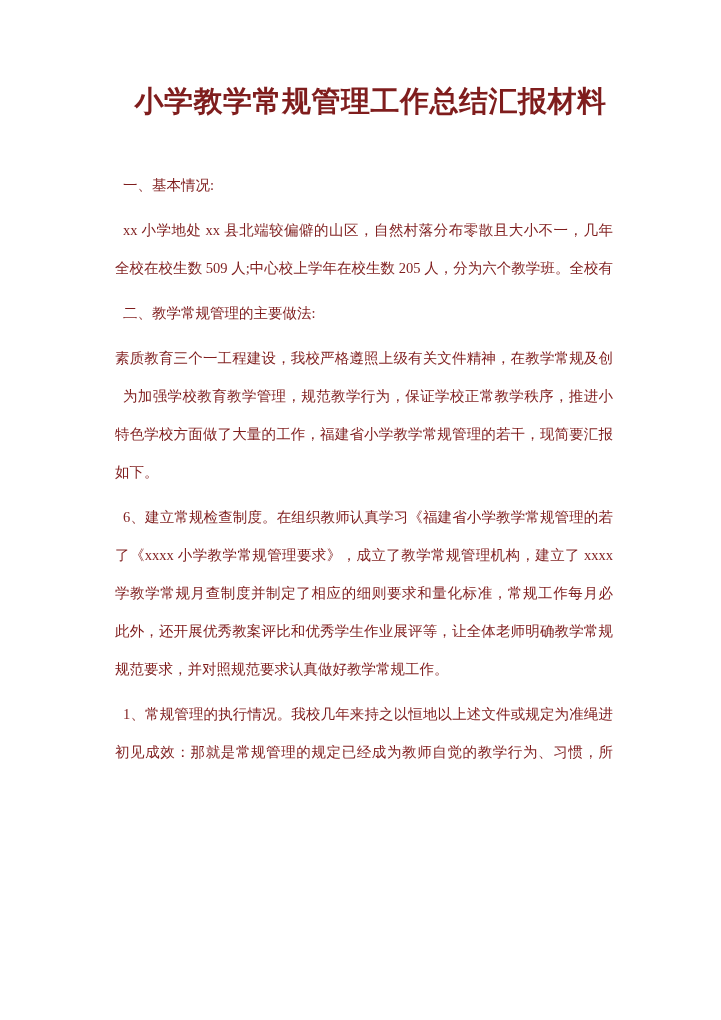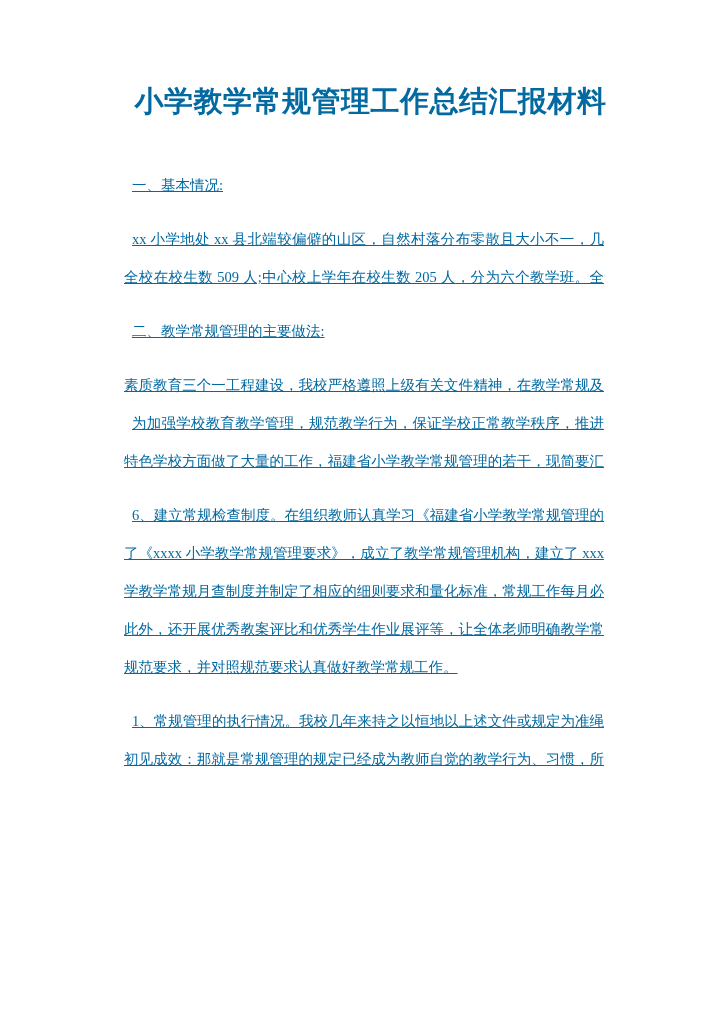--- a/index.html
+++ b/index.html
@@ -8,38 +8,37 @@
     background: #ffffff;
   }
   .page {
     position: relative;
     width: 721px;
     height: 1020px;
     background: #ffffff;
     box-sizing: border-box;
     padding: 80px 88px 0 108px;
     font-family: "Liberation Serif", "DejaVu Serif", serif;
-    color: #0369a1;
+    color: #7f1d1d;
     overflow: hidden;
   }
   .title {
     margin: 0 0 44px 0;
     font-size: 29px;
     font-weight: bold;
     line-height: 42px;
     text-align: center;
     letter-spacing: 0.5px;
     white-space: nowrap;
   }
   .doc-body {
     width: 512px;
   }
   .block {
-    margin: 16px;
-    text-decoration: underline;
+    margin: 7px;
   }
   .line {
     font-size: 14.5px;
     line-height: 38px;
     height: 38px;
     overflow: hidden;
     text-align: justify;
     text-justify: inter-character;
     word-break: break-all;
   }
@@ -63,20 +62,21 @@
         <div class="line full first">xx 小学地处 xx 县北端较偏僻的山区，自然村落分布零散且大小不一，几年来，</div>
         <div class="line full">全校在校生数 509 人;中心校上学年在校生数 205 人，分为六个教学班。全校有</div>
       </div>
       <div class="block heading">
         <div class="line first">二、教学常规管理的主要做法:</div>
       </div>
       <div class="block paragraph">
         <div class="line full">素质教育三个一工程建设，我校严格遵照上级有关文件精神，在教学常规及创建</div>
         <div class="line full first">为加强学校教育教学管理，规范教学行为，保证学校正常教学秩序，推进小学</div>
         <div class="line full">特色学校方面做了大量的工作，福建省小学教学常规管理的若干，现简要汇报</div>
+        <div class="line">如下。</div>
       </div>
       <div class="block paragraph">
         <div class="line full first">6、建立常规检查制度。在组织教师认真学习《福建省小学教学常规管理的若干</div>
         <div class="line full">了《xxxx 小学教学常规管理要求》，成立了教学常规管理机构，建立了 xxxx 小</div>
         <div class="line full">学教学常规月查制度并制定了相应的细则要求和量化标准，常规工作每月必查，</div>
         <div class="line full">此外，还开展优秀教案评比和优秀学生作业展评等，让全体老师明确教学常规的</div>
         <div class="line">规范要求，并对照规范要求认真做好教学常规工作。</div>
       </div>
       <div class="block paragraph">
         <div class="line full first">1、常规管理的执行情况。我校几年来持之以恒地以上述文件或规定为准绳进行</div>

